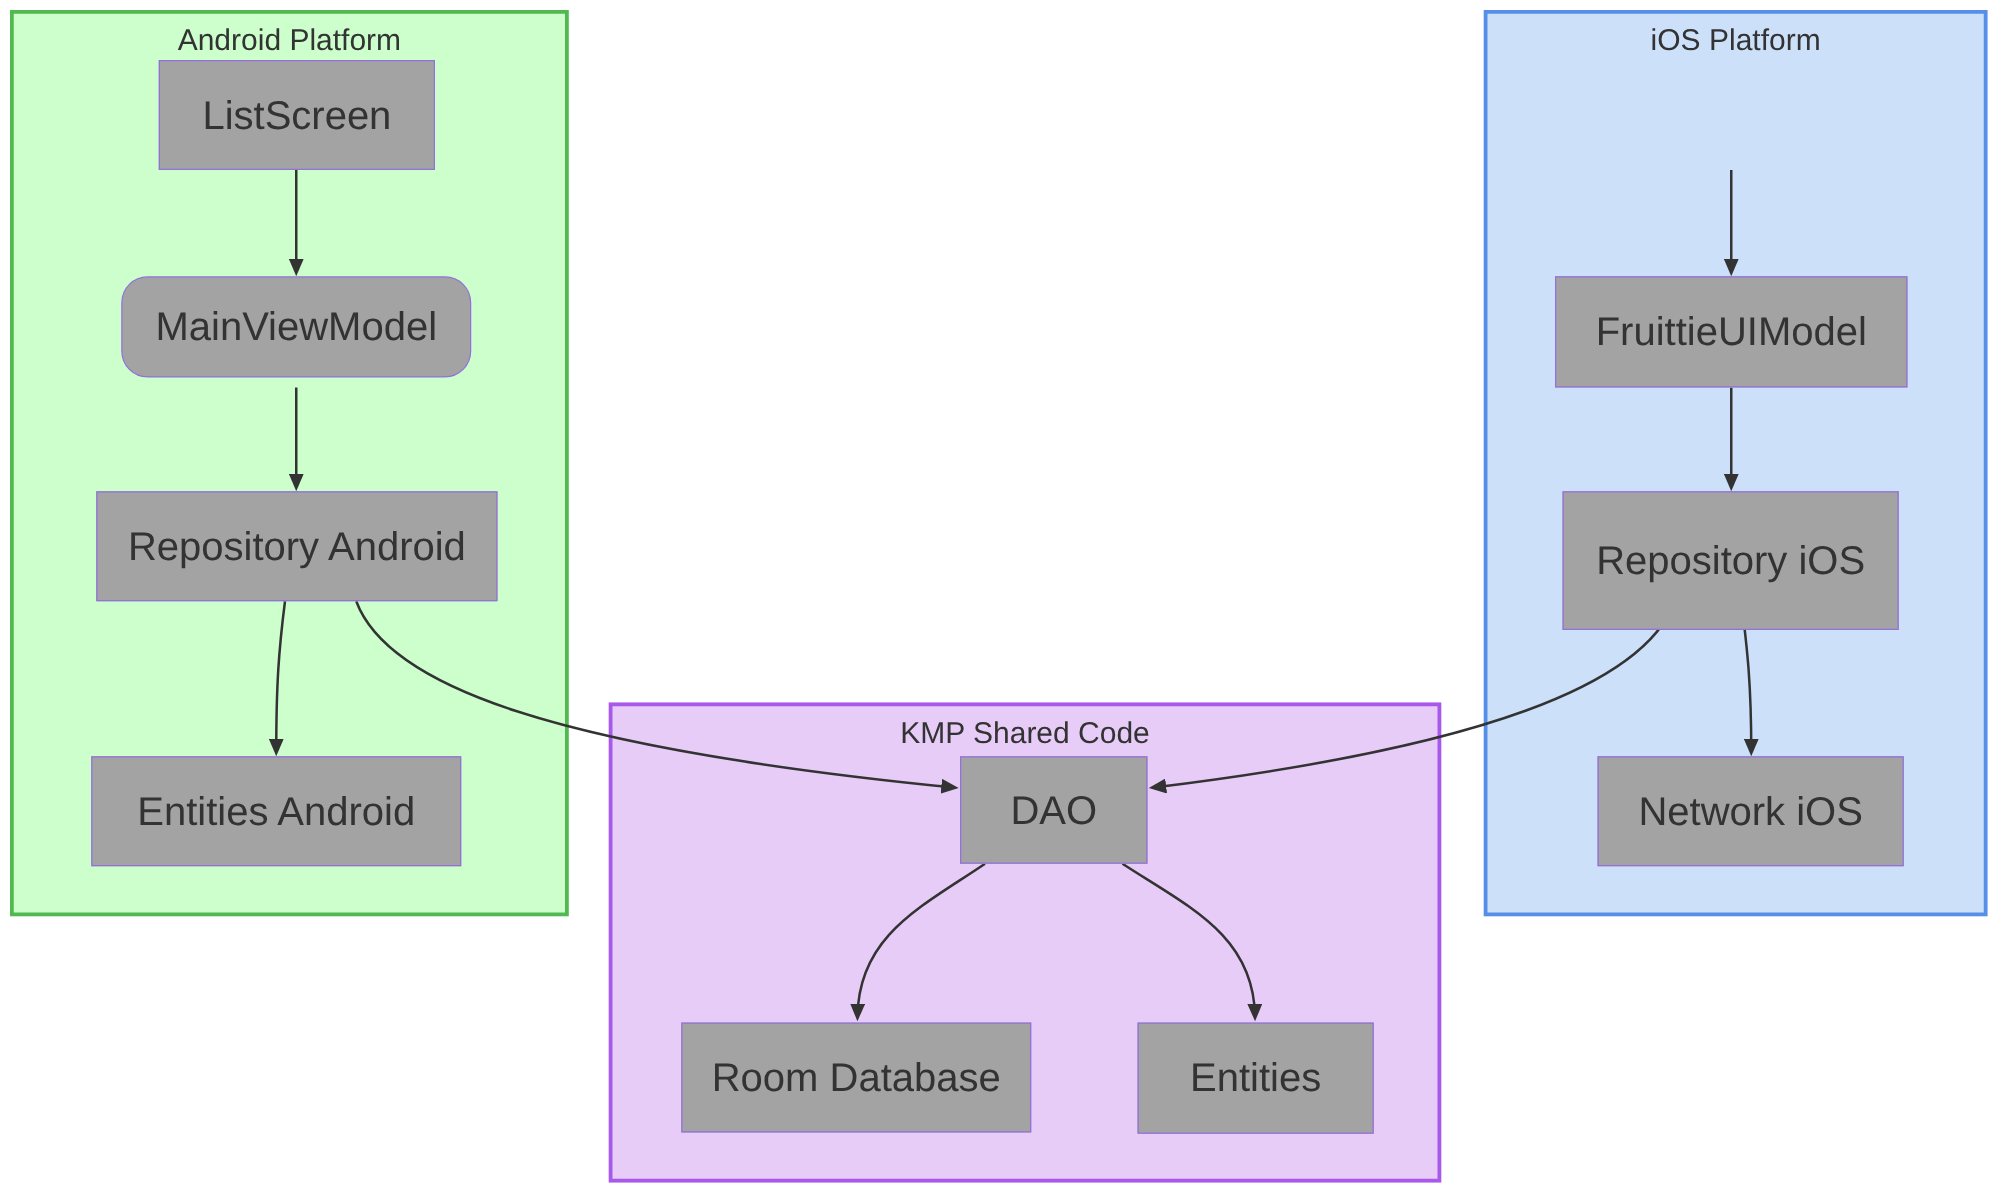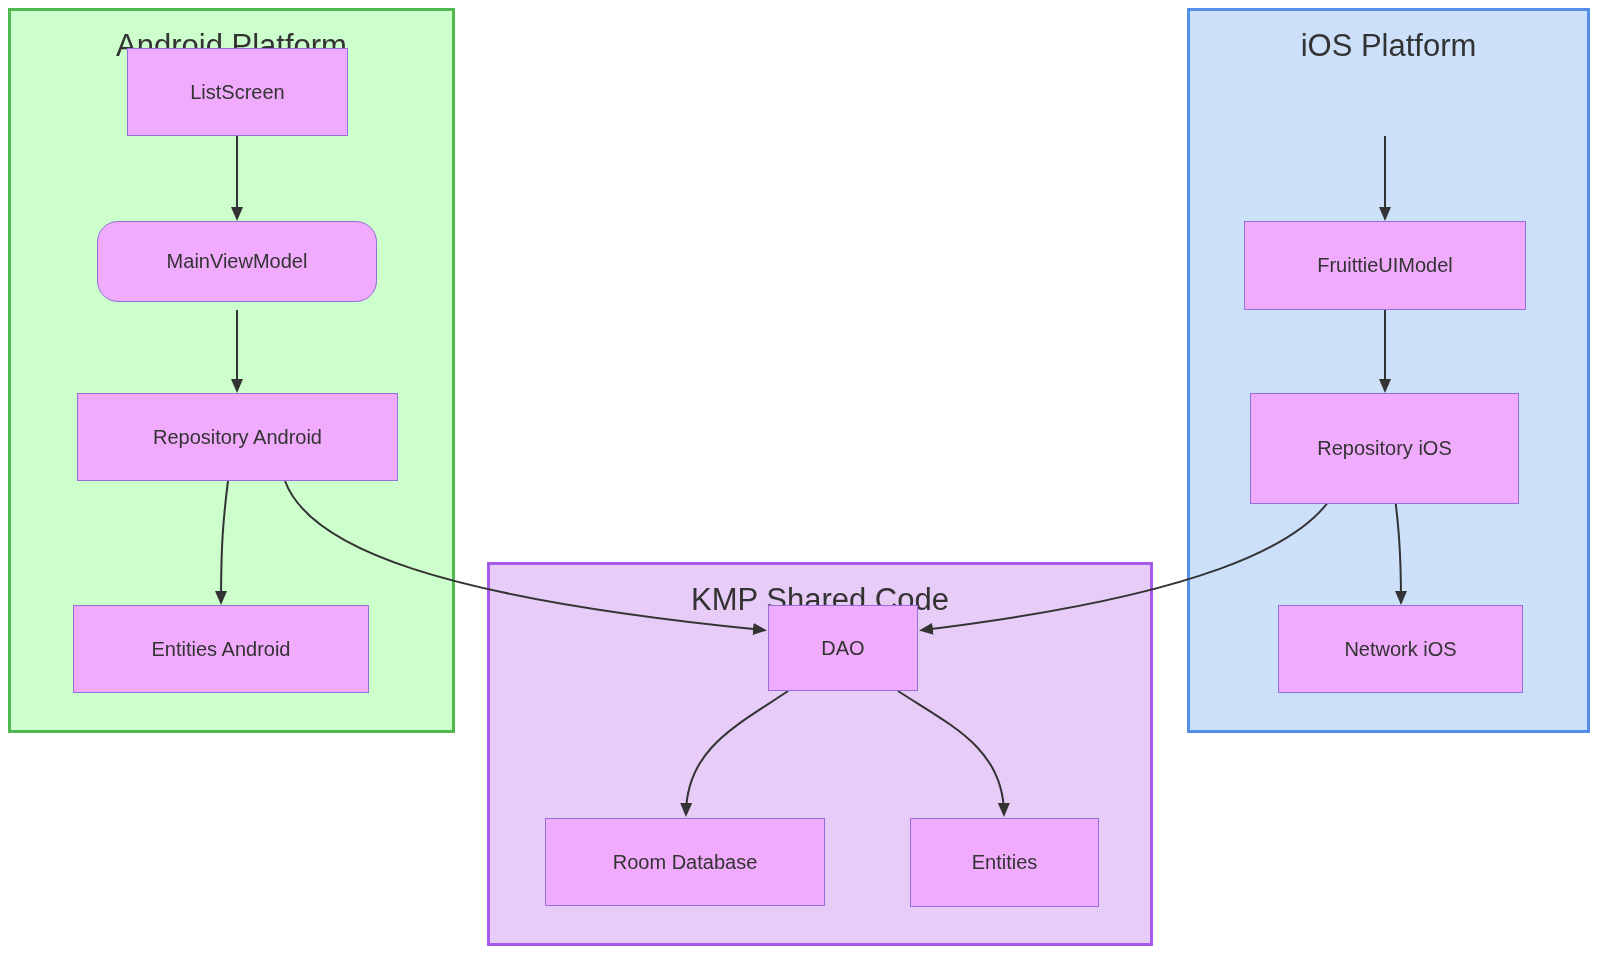--- a/index.html
+++ b/index.html
@@ -15,36 +15,36 @@
   .sg {
     position: absolute;
     box-sizing: border-box;
     border: 3px solid;
   }
   .sg-android { left: 8px;    top: 8px;   width: 447px; height: 725px; background: #ccffcc; border-color: #52b852; }
   .sg-ios     { left: 1187px; top: 8px;   width: 403px; height: 725px; background: #cce0fa; border-color: #568fe8; }
   .sg-kmp     { left: 487px;  top: 562px; width: 666px; height: 384px; background: #e7ccf8; border-color: #a958ec; }
   .sg-title {
     position: absolute;
-    left: 0; right: 0; top: 21px;
+    left: 0; right: 0; top: 8px;
     text-align: center;
-    font-size: 31px;
+    font-size: 24px;
     line-height: 28px;
     color: #333333;
     white-space: nowrap;
   }
   .node {
     position: absolute;
     box-sizing: border-box;
-    background: #f0abfc;
+    background: #a3a3a3;
     border: 1.5px solid #9370db;
     display: flex;
     align-items: center;
     justify-content: center;
-    font-size: 20px;
+    font-size: 32px;
     color: #333333;
     white-space: nowrap;
   }
   #n-listscreen       { left: 127px;  top: 48px;  width: 221px; height: 88px; }
   #n-mainviewmodel    { left: 97px;   top: 221px; width: 280px; height: 81px; border-radius: 21px; }
   #n-repo-android     { left: 77px;   top: 393px; width: 321px; height: 88px; }
   #n-network-android  { left: 73px;   top: 605px; width: 296px; height: 88px; }
   #n-contentview      { left: 1259px; top: 49px;  width: 253px; height: 87px; }
   #n-fruittieuimodel  { left: 1244px; top: 221px; width: 282px; height: 89px; }
   #n-repo-ios         { left: 1250px; top: 393px; width: 269px; height: 111px; }

